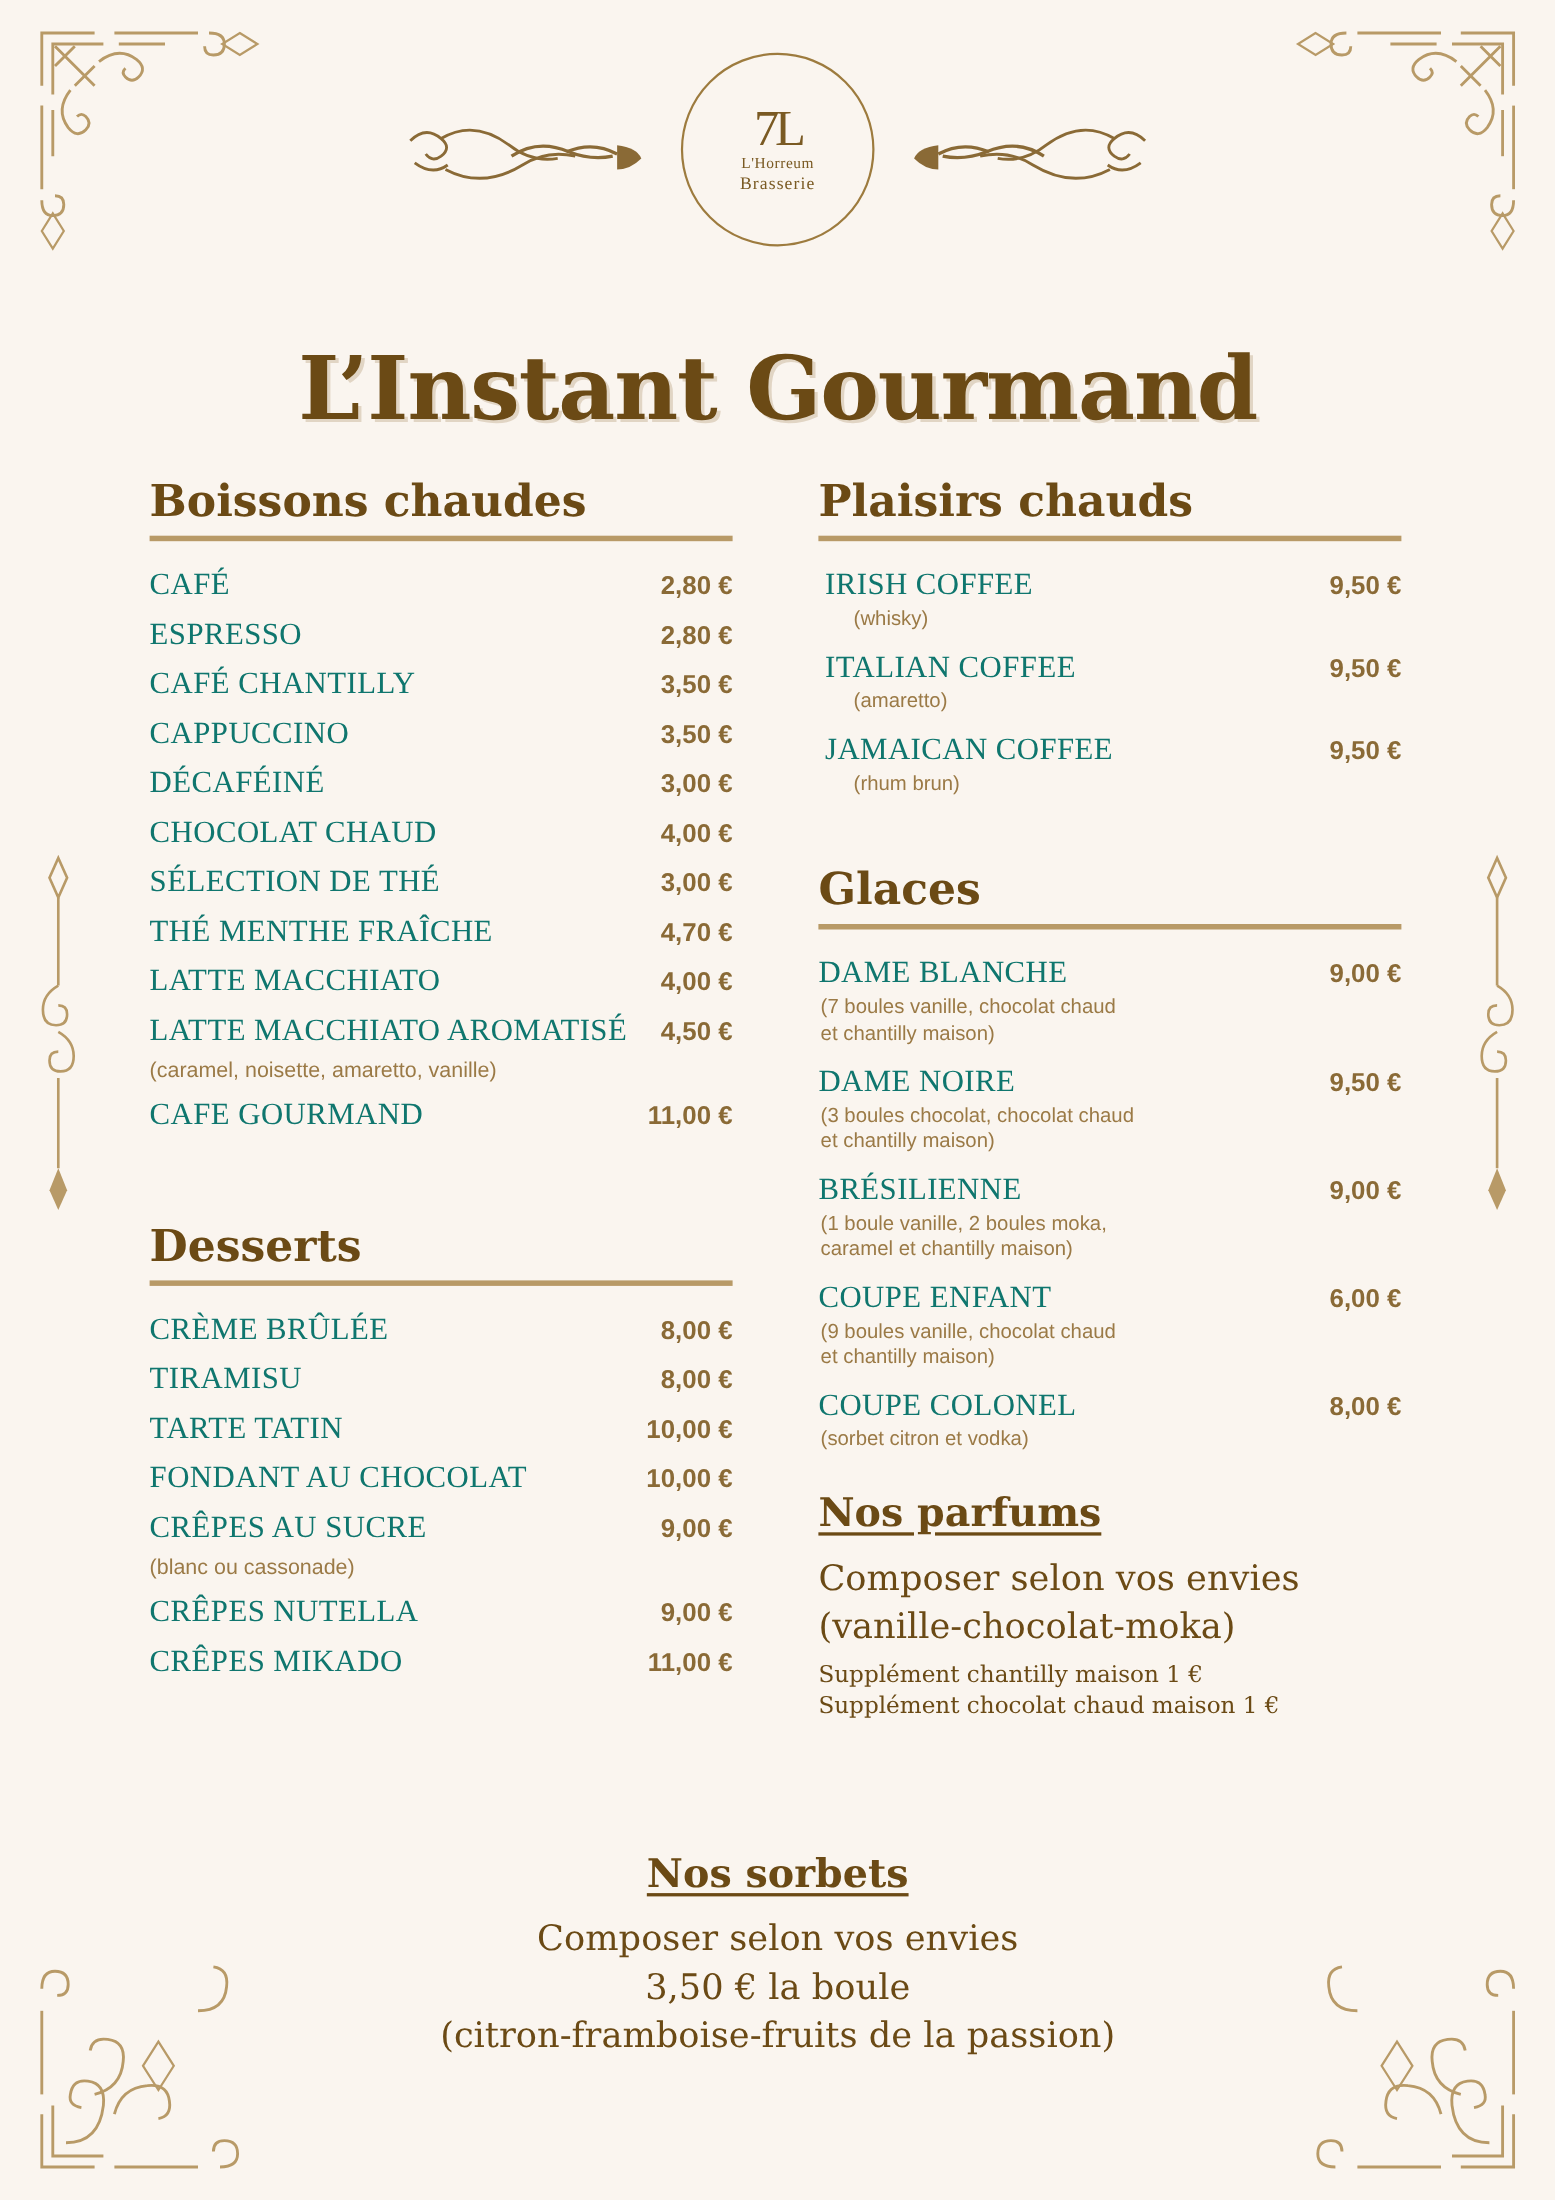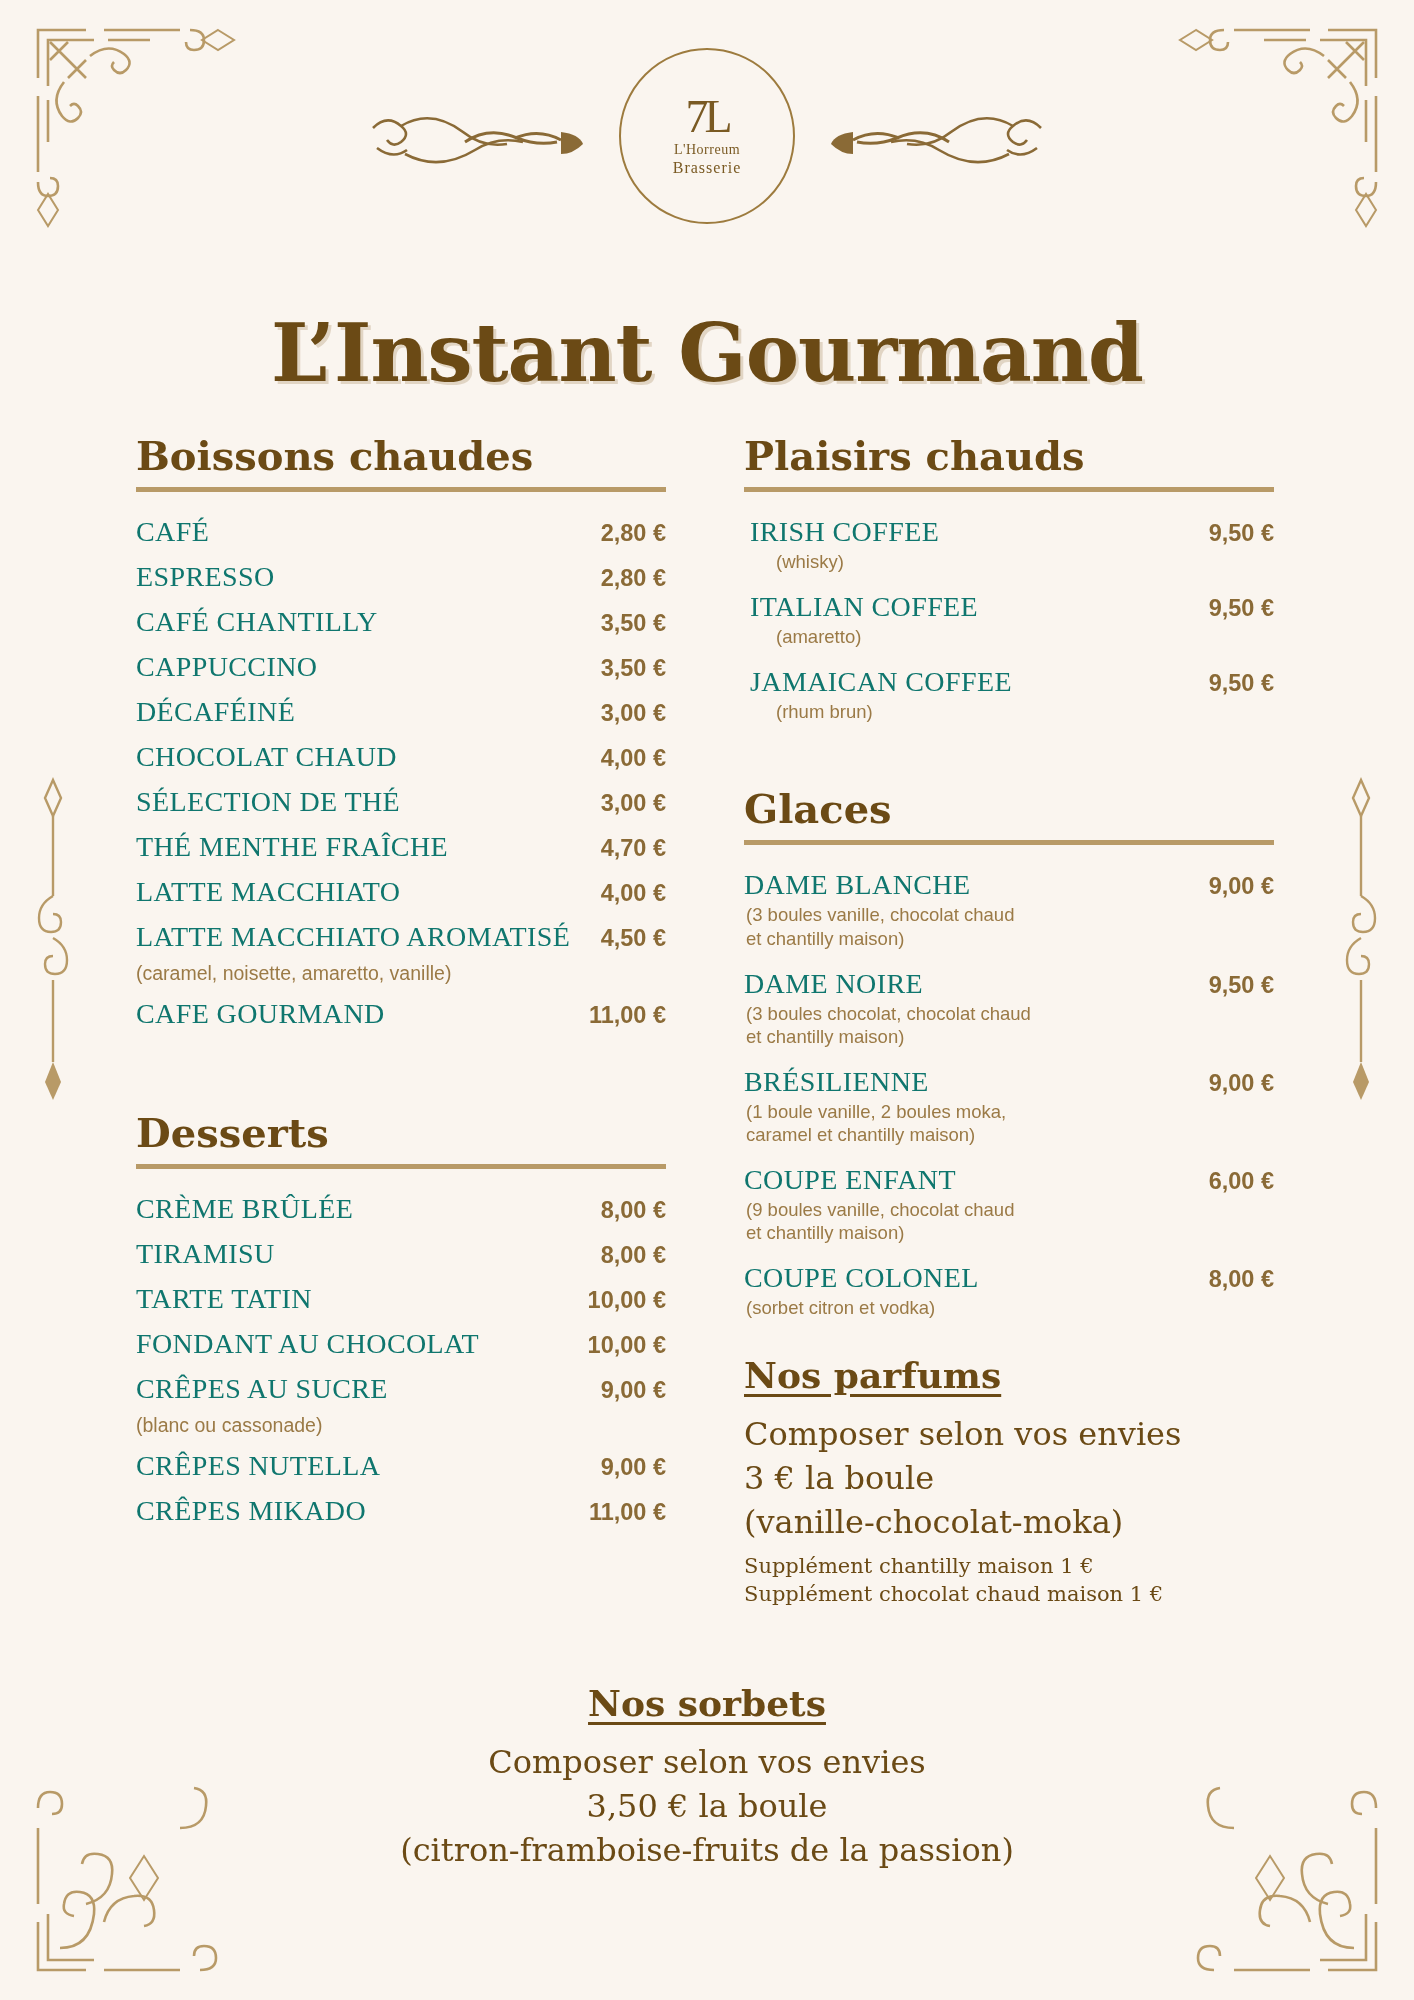--- a/index.html
+++ b/index.html
@@ -466,21 +466,21 @@
 
       <div>
         <div class="section-title">Glaces</div>
         <div class="rule"></div>
 
         <div class="entry">
           <div class="item-row">
             <span class="item-name">DAME BLANCHE</span>
             <span class="item-price">9,00 €</span>
           </div>
-          <div class="desc" style="white-space:pre-line">(3 boules vanille, chocolat chaud
+          <div class="desc" style="white-space:pre-line">(7 boules vanille, chocolat chaud
 et chantilly maison)</div>
         </div>
         <div class="entry">
           <div class="item-row">
             <span class="item-name">DAME NOIRE</span>
             <span class="item-price">9,50 €</span>
           </div>
           <div class="desc" style="white-space:pre-line">(3 boules chocolat, chocolat chaud
 et chantilly maison)</div>
         </div>
@@ -505,21 +505,20 @@
             <span class="item-name">COUPE COLONEL</span>
             <span class="item-price">8,00 €</span>
           </div>
           <div class="desc" style="white-space:pre-line">(sorbet citron et vodka)</div>
         </div>
       </div>
 
       <div class="promo">
         <div class="promo-title">Nos parfums</div>
         <div class="promo-line">Composer selon vos envies</div>
-        <div class="promo-line">3 € la boule</div>
         <div class="promo-line">(vanille-chocolat-moka)</div>
         <div class="promo-small" style="margin-top:8px">Supplément chantilly maison 1 €</div>
         <div class="promo-small">Supplément chocolat chaud maison 1 €</div>
       </div>
 
     </div>
   </div>
 
   <div class="bottom-promo">
     <div class="promo-title">Nos sorbets</div>

